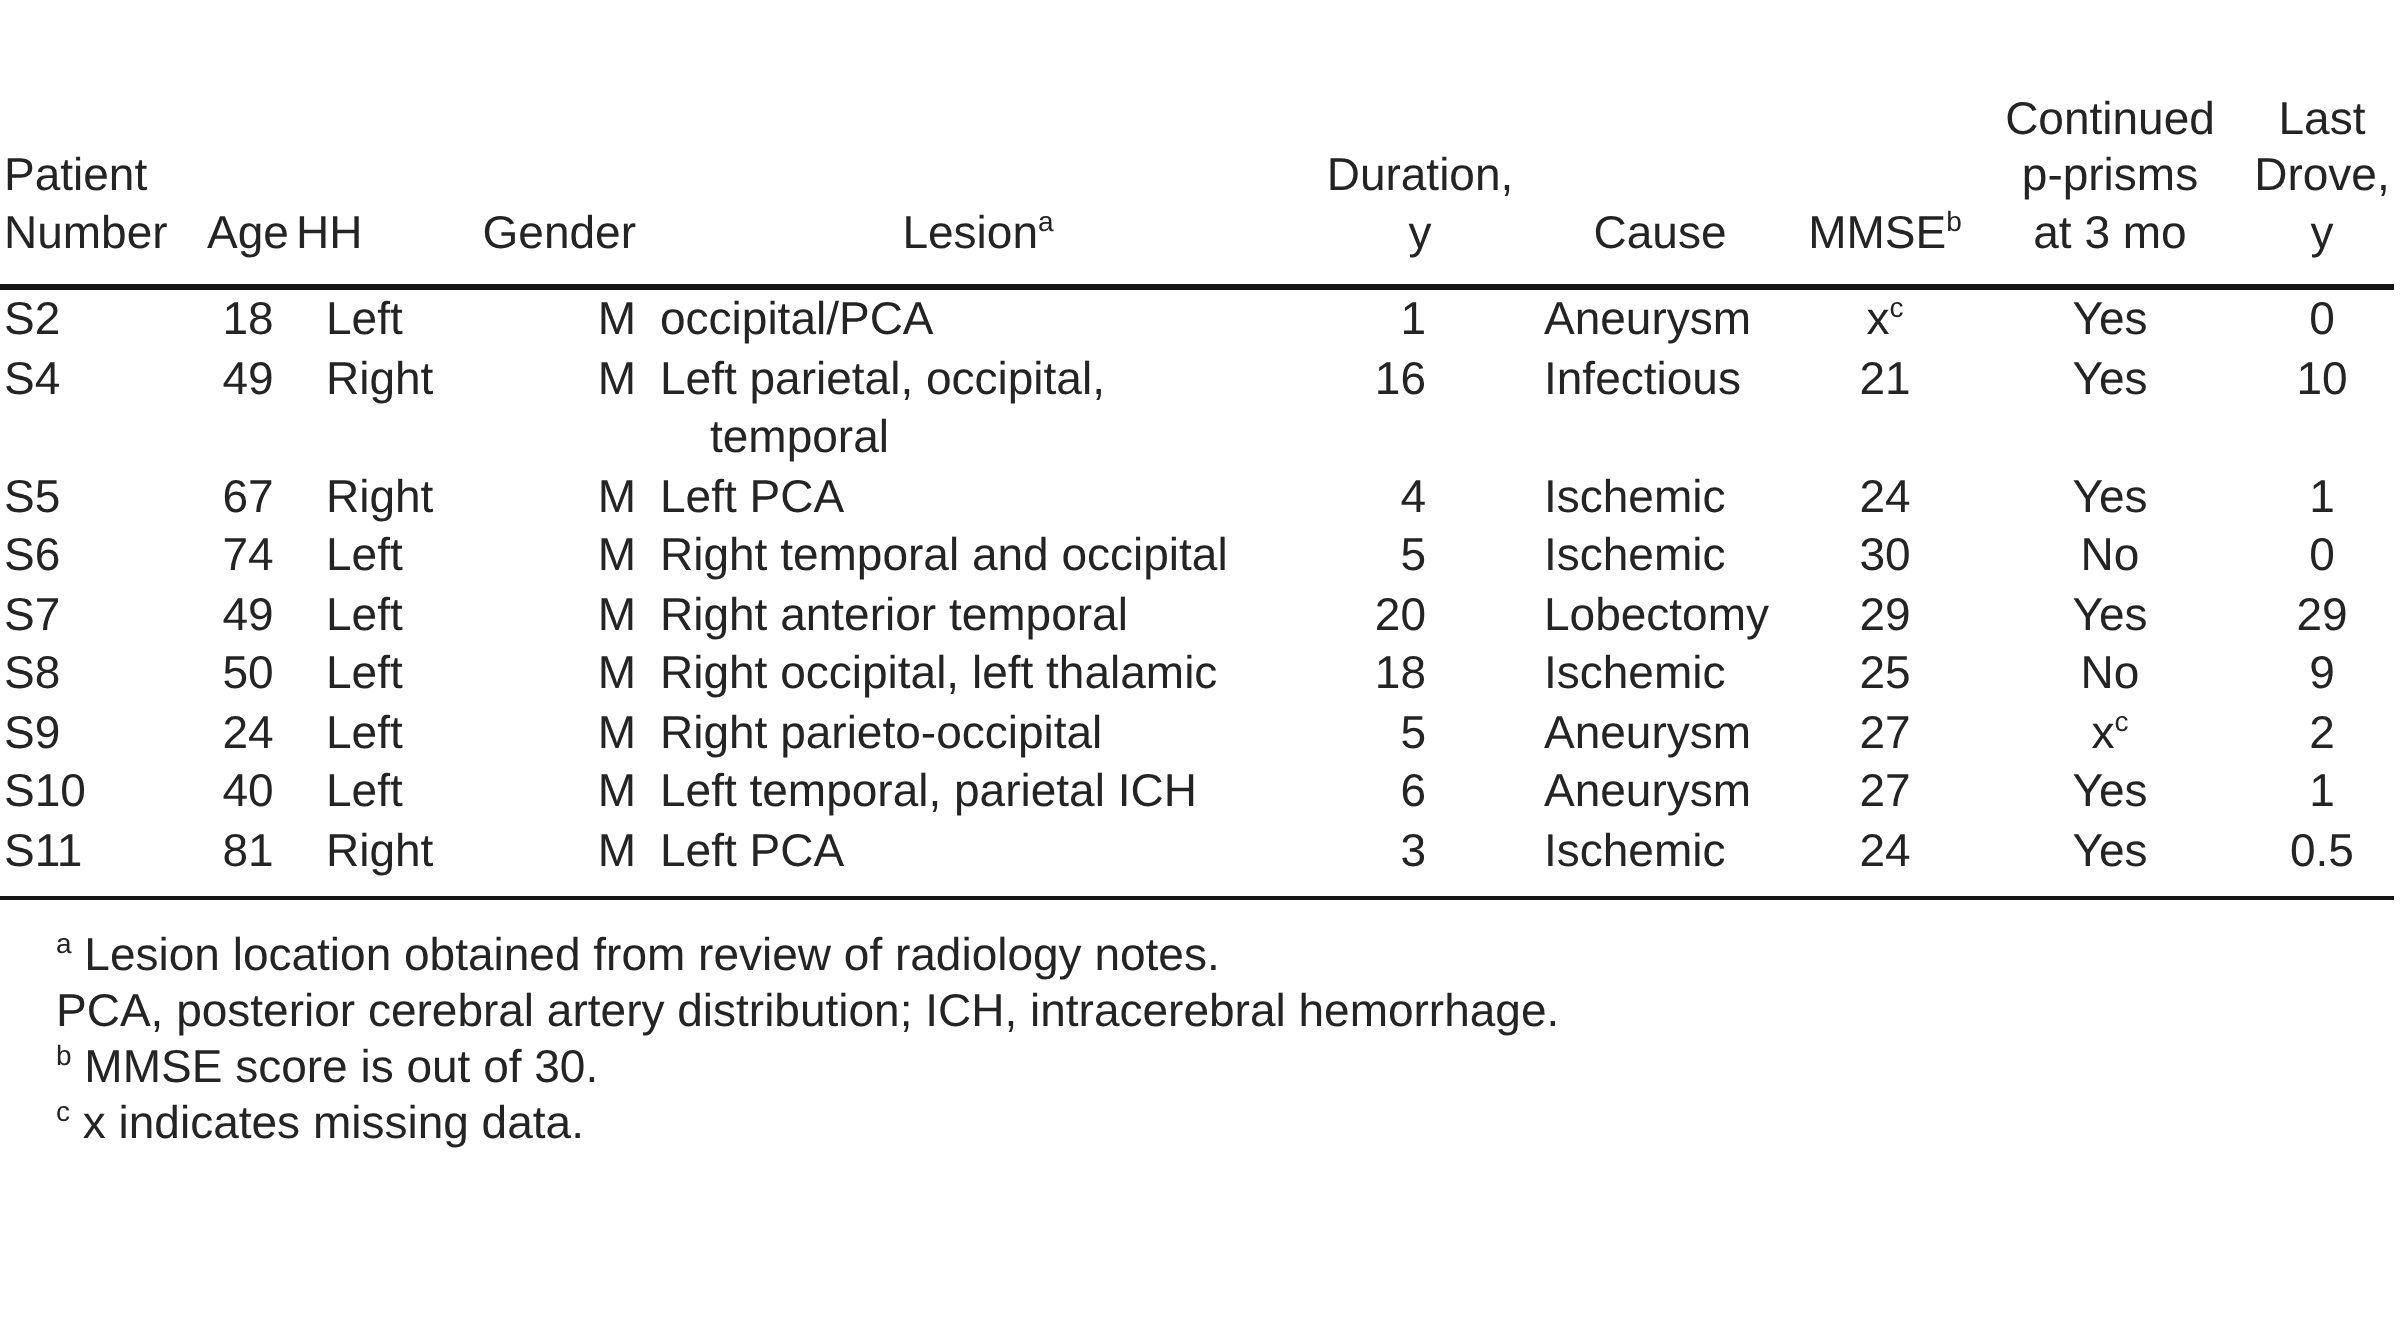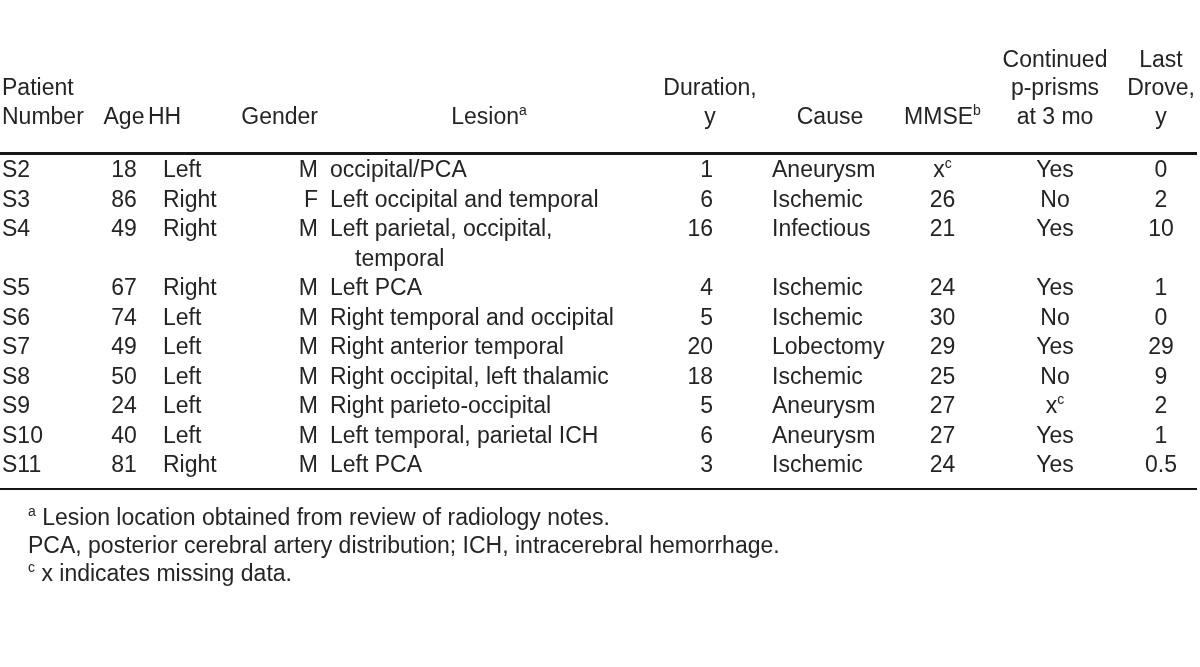--- a/index.html
+++ b/index.html
@@ -25,21 +25,21 @@
     width: 1197px;
     margin-top: 45px;
     border-bottom: 2px solid #161616;
   }
   thead {
     border-bottom: 3px solid #161616;
   }
   th {
     font-weight: normal;
     vertical-align: bottom;
-    padding: 0 0 22px 0;
+    padding: 0 0 12px 0;
   }
   .hline {
     line-height: 28.4px;
     white-space: nowrap;
   }
   tbody td {
     vertical-align: top;
     line-height: 29.5px;
     padding: 0;
   }
@@ -135,32 +135,20 @@
           <td class="c2">Left</td>
           <td class="c3">M</td>
           <td class="c4">occipital/PCA</td>
           <td class="c5">1</td>
           <td class="c6">Aneurysm</td>
           <td class="c7">x<sup>c</sup></td>
           <td class="c8">Yes</td>
           <td class="c9">0</td>
         </tr>
         <tr>
-          <td class="c0">S3</td>
-          <td class="c1">86</td>
-          <td class="c2">Right</td>
-          <td class="c3">F</td>
-          <td class="c4">Left occipital and temporal</td>
-          <td class="c5">6</td>
-          <td class="c6">Ischemic</td>
-          <td class="c7">26</td>
-          <td class="c8">No</td>
-          <td class="c9">2</td>
-        </tr>
-        <tr>
           <td class="c0">S4</td>
           <td class="c1">49</td>
           <td class="c2">Right</td>
           <td class="c3">M</td>
           <td class="c4">Left parietal, occipital,<br>temporal</td>
           <td class="c5">16</td>
           <td class="c6">Infectious</td>
           <td class="c7">21</td>
           <td class="c8">Yes</td>
           <td class="c9">10</td>
@@ -247,15 +235,16 @@
           <td class="c6">Ischemic</td>
           <td class="c7">24</td>
           <td class="c8">Yes</td>
           <td class="c9">0.5</td>
         </tr>
       </tbody>
   </table>
   <div class="footnotes">
       <div><sup>a</sup> Lesion location obtained from review of radiology notes.</div>
       <div>PCA, posterior cerebral artery distribution; ICH, intracerebral hemorrhage.</div>
+      <div><sup>b</sup> MMSE score is out of 30.</div>
       <div><sup>c</sup> x indicates missing data.</div>
     </div>
 </main>
 
 </body></html>

